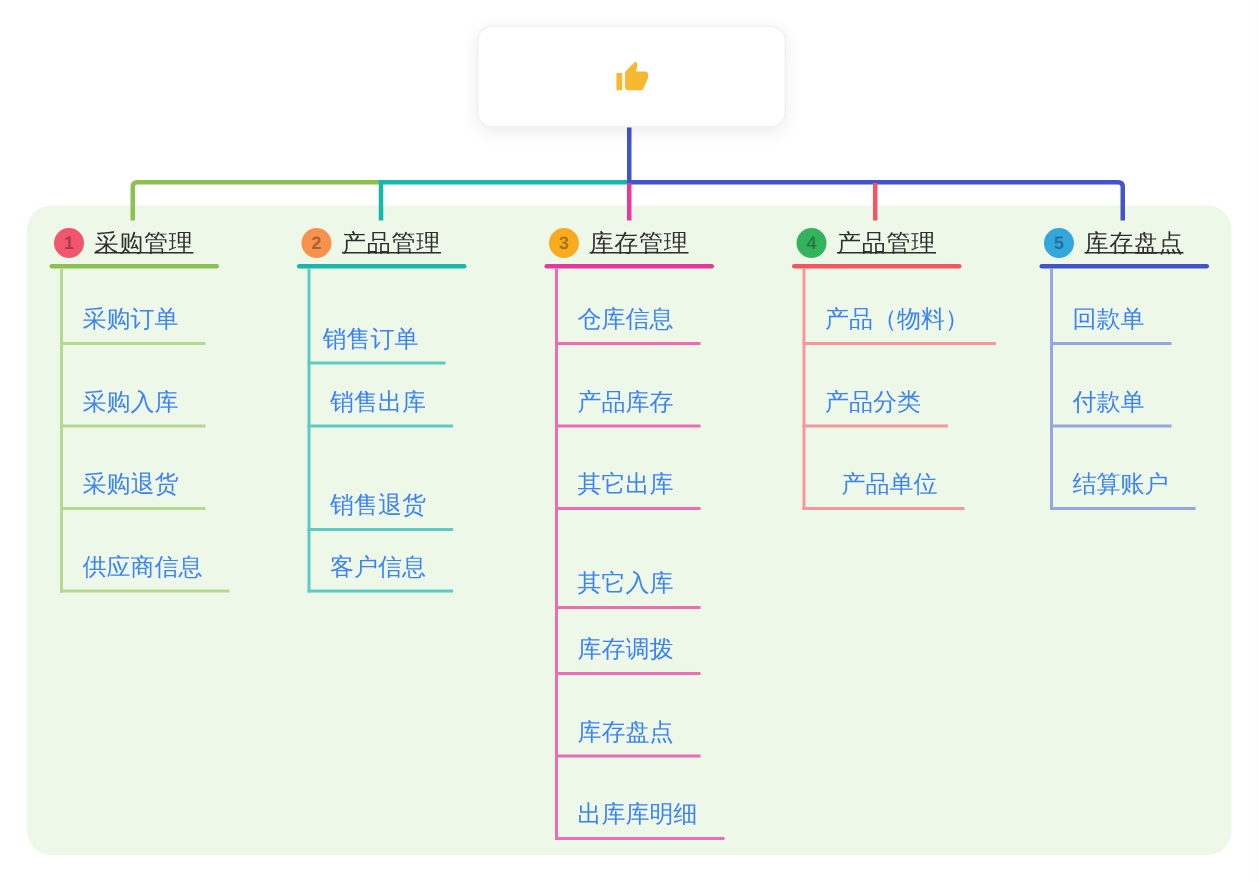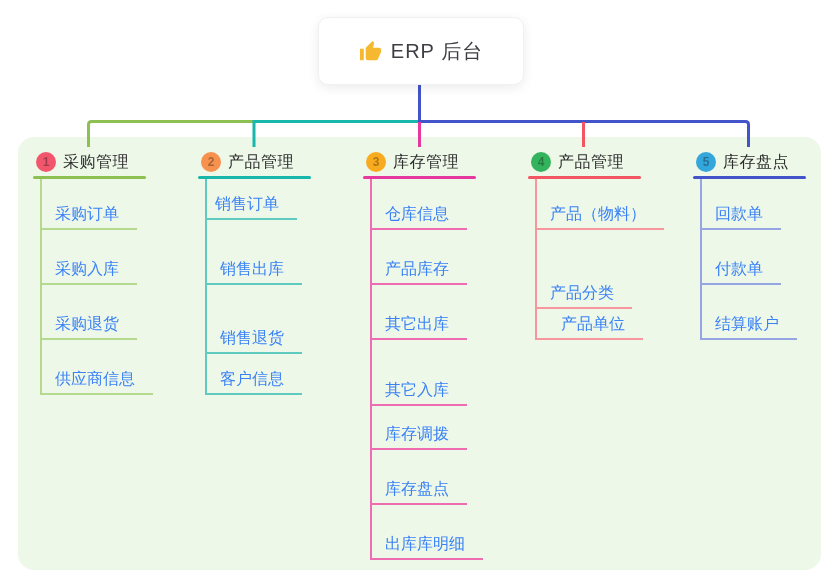--- a/index.html
+++ b/index.html
@@ -27,21 +27,21 @@
   .branch{position:absolute;top:148px;width:113px;}
   .b-header{
     display:flex;align-items:center;gap:7px;height:28px;
     padding-left:3px;white-space:nowrap;cursor:default;
   }
   .badge{
     width:20px;height:20px;border-radius:50%;flex:0 0 auto;
     display:flex;align-items:center;justify-content:center;
     font-size:12px;font-weight:bold;color:rgba(0,0,0,0.32);
   }
-  .b-title{font-size:16px;color:#2e2e2e;letter-spacing:0.5px;}
+  .b-title{font-size:16px;color:#2e2e2e;letter-spacing:0.5px;text-decoration:underline;}
   .b-underline{width:113px;height:3px;border-radius:2px;}
   .b-children{position:absolute;left:0;top:31px;width:200px;}
   .spine{position:absolute;left:7px;top:0;width:2px;}
   .child{
     position:absolute;left:7px;
     padding:0 18px 6px 15px;line-height:16px;
     font-size:16px;color:#3b82f6;white-space:nowrap;
     border-bottom:2px solid;
   }
 </style>
@@ -58,21 +58,20 @@
     <path d="M418 121.5 H745.5 Q748.5 121.5 748.5 124.5 V147" style="stroke: rgb(67, 83, 201);"></path>
     <path d="M419.5 84 V121" style="stroke: rgb(67, 83, 201);"></path>
     <path d="M583.5 122 V147" style="stroke: rgb(242, 86, 99);"></path>
     <path d="M419.5 122 V147" style="stroke: rgb(230, 57, 159);"></path>
   </svg>
 
   <div class="root-node">
     <svg class="thumb-icon" viewBox="0 0 24 24">
       <path d="M1 21h4V9H1v12zm22-11c0-1.1-.9-2-2-2h-6.31l.95-4.57.03-.32c0-.41-.17-.79-.44-1.06L14.17 1 7.59 7.59C7.22 7.95 7 8.45 7 9v10c0 1.1.9 2 2 2h9c.83 0 1.54-.5 1.84-1.22l3.02-7.05c.09-.23.14-.47.14-.73v-2z" style="fill: rgb(245, 184, 46);"></path>
     </svg>
-    <span class="root-title">ERP 后台</span>
   </div>
 
   <div class="branch" style="left:33px">
     <div class="b-header">
       <span class="badge" style="background: rgb(242, 86, 109);">1</span>
       <span class="b-title">采购管理</span>
     </div>
     <div class="b-underline" style="background: rgb(140, 193, 82);"></div>
     <div class="b-children">
       <span class="spine" style="height: 216px; background: rgb(181, 217, 143);"></span>
@@ -84,21 +83,21 @@
   </div>
 
   <div class="branch" style="left:198px">
     <div class="b-header">
       <span class="badge" style="background: rgb(246, 145, 78);">2</span>
       <span class="b-title">产品管理</span>
     </div>
     <div class="b-underline" style="background: rgb(23, 184, 171);"></div>
     <div class="b-children">
       <span class="spine" style="height: 216px; background: rgb(95, 202, 192);"></span>
-      <div class="child" style="top: 17px; border-bottom-color: rgb(95, 202, 192); padding-left: 10px;">销售订单</div>
+      <div class="child" style="top: 40px; border-bottom-color: rgb(95, 202, 192); padding-left: 10px;">销售订单</div>
       <div class="child" style="top: 82px; border-bottom-color: rgb(95, 202, 192);">销售出库</div>
       <div class="child" style="top: 151px; border-bottom-color: rgb(95, 202, 192);">销售退货</div>
       <div class="child" style="top: 192px; border-bottom-color: rgb(95, 202, 192);">客户信息</div>
     </div>
   </div>
 
   <div class="branch" style="left:363px">
     <div class="b-header">
       <span class="badge" style="background: rgb(248, 171, 30);">3</span>
       <span class="b-title">库存管理</span>
@@ -118,21 +117,21 @@
 
   <div class="branch" style="left:528px">
     <div class="b-header">
       <span class="badge" style="background: rgb(51, 180, 92);">4</span>
       <span class="b-title">产品管理</span>
     </div>
     <div class="b-underline" style="background: rgb(242, 86, 99);"></div>
     <div class="b-children">
       <span class="spine" style="height: 161px; background: rgb(247, 150, 156);"></span>
       <div class="child" style="top: 27px; border-bottom-color: rgb(247, 150, 156);">产品（物料）</div>
-      <div class="child" style="top: 82px; border-bottom-color: rgb(247, 150, 156); margin-top: 24px;">产品分类</div>
+      <div class="child" style="top: 82px; border-bottom-color: rgb(247, 150, 156);">产品分类</div>
       <div class="child" style="top: 137px; border-bottom-color: rgb(247, 150, 156); padding-left: 26px;">产品单位</div>
     </div>
   </div>
 
   <div class="branch" style="left:693px">
     <div class="b-header">
       <span class="badge" style="background: rgb(51, 166, 220);">5</span>
       <span class="b-title">库存盘点</span>
     </div>
     <div class="b-underline" style="background: rgb(67, 83, 201);"></div>

